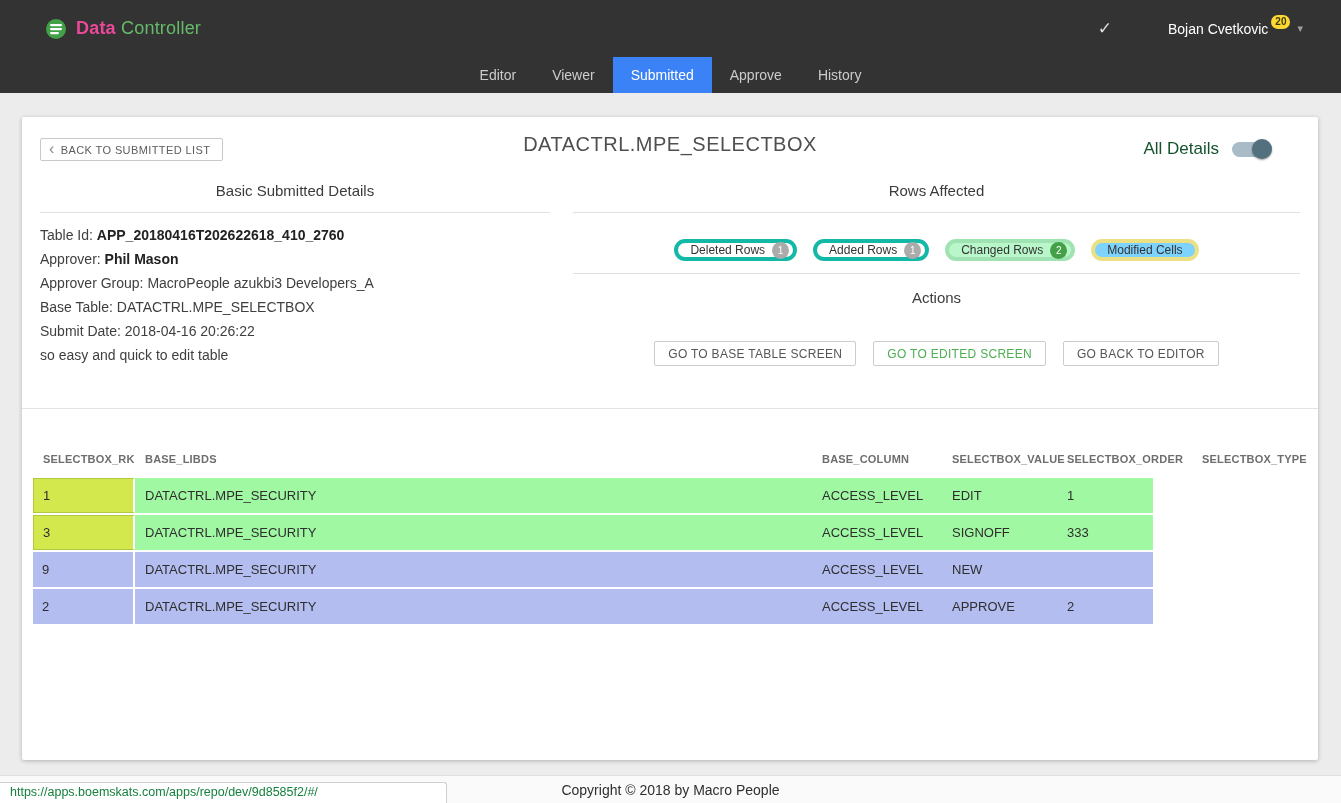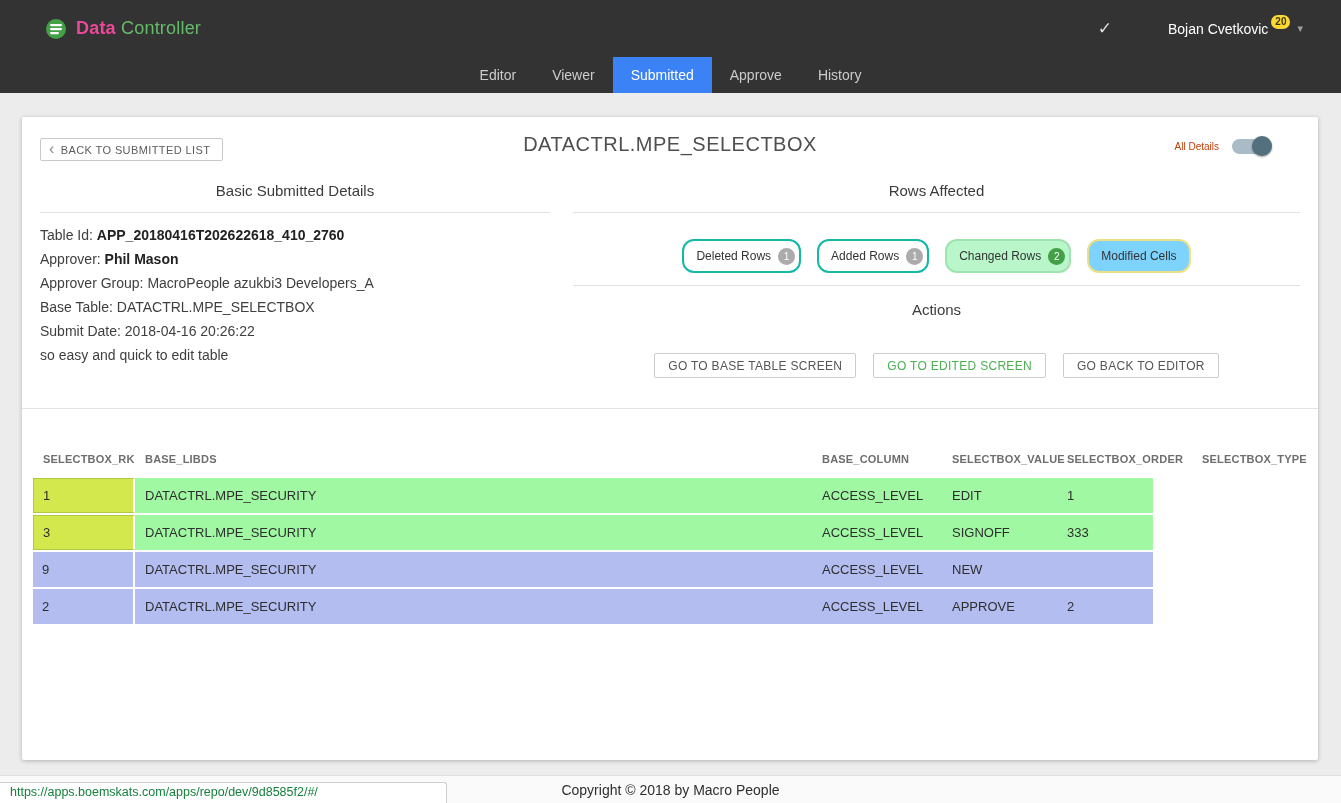--- a/index.html
+++ b/index.html
@@ -27,37 +27,37 @@
 
   
   .card { position:absolute; left:22px; top:117px; width:1296px; height:643px; background:#ffffff; box-shadow:0 1px 4px rgba(0,0,0,0.25); border-radius:2px; }
 
   .back-btn { position:absolute; left:18px; top:21px; height:23px; border:1px solid #c9c9c9; border-radius:2px; background:#fff; color:#5c5c5c; font-size:11px; letter-spacing:0.4px; display:flex; align-items:center; gap:6px; padding:0 12px 0 8px; cursor:pointer; }
   .back-chevron { color:#8a8a8a; font-size:16px; line-height:1; margin-top:-2px; }
 
   .card-title { position:absolute; top:16px; left:0; right:0; text-align:center; font-size:20px; letter-spacing:0.5px; color:#4f4f4f; }
 
   .all-details { position:absolute; right:48px; top:22px; display:flex; align-items:center; gap:13px; }
-  .all-details-label { font-size:10px; color:#c2410c; }
+  .all-details-label { font-size:17px; color:#14532d; }
   .toggle { position:relative; width:38px; height:15px; background:#a8bbc6; border-radius:8px; cursor:pointer; }
   .toggle-knob { position:absolute; right:-2px; top:-3px; width:20px; height:20px; border-radius:50%; background:#52707e; box-shadow:0 1px 2px rgba(0,0,0,0.4); }
 
   
   .columns { position:absolute; top:58px; left:18px; right:18px; display:flex; }
   .col-left { width:510px; }
   .col-right { flex:1; margin-left:23px; }
   .section-heading { text-align:center; font-size:15px; color:#3c3c3c; padding:7px 0 13px; }
   .rule { border-top:1px solid #e0e0e0; height:0; }
 
   .fields { margin-top:10px; font-size:14px; color:#3f3f3f; }
   .field { line-height:24px; }
   .field .val-bold { font-weight:700; color:#222; }
 
   .chips { margin-top:26px; display:flex; justify-content:center; gap:16px; }
-  .chip { height:34px; display:flex; align-items:center; gap:7px; padding:0 4px 0 12px; border-radius:12px; font-size:12px; color:#333; background:#fff; border:2px solid #14b8a6; cursor:pointer; }
+  .chip { height:22px; display:flex; align-items:center; gap:7px; padding:0 4px 0 12px; border-radius:12px; font-size:12px; color:#333; background:#fff; border:4px solid #14b8a6; cursor:pointer; }
   .chip .badge { width:17px; height:17px; border-radius:50%; background:#ababab; color:#fff; font-size:10px; display:flex; align-items:center; justify-content:center; }
   .chip.chip-green { background:#b9f6ca; border-color:#9fe3b2; }
   .chip.chip-green .badge { background:#43a047; }
   .chip.chip-yellow { background:#7dd3fc; border-color:#ece087; padding-right:12px; }
 
   .rule-after-chips { margin-top:12px; }
   .actions-heading { margin-top:8px; }
   .actions { margin-top:22px; display:flex; justify-content:center; gap:17px; }
   .action-btn { height:25px; padding:0 13px; border:1px solid #cccccc; border-radius:2px; background:#fff; font-size:12px; letter-spacing:0.3px; color:#555; display:flex; align-items:center; cursor:pointer; }
   .action-btn.accent { color:#4caf50; }

